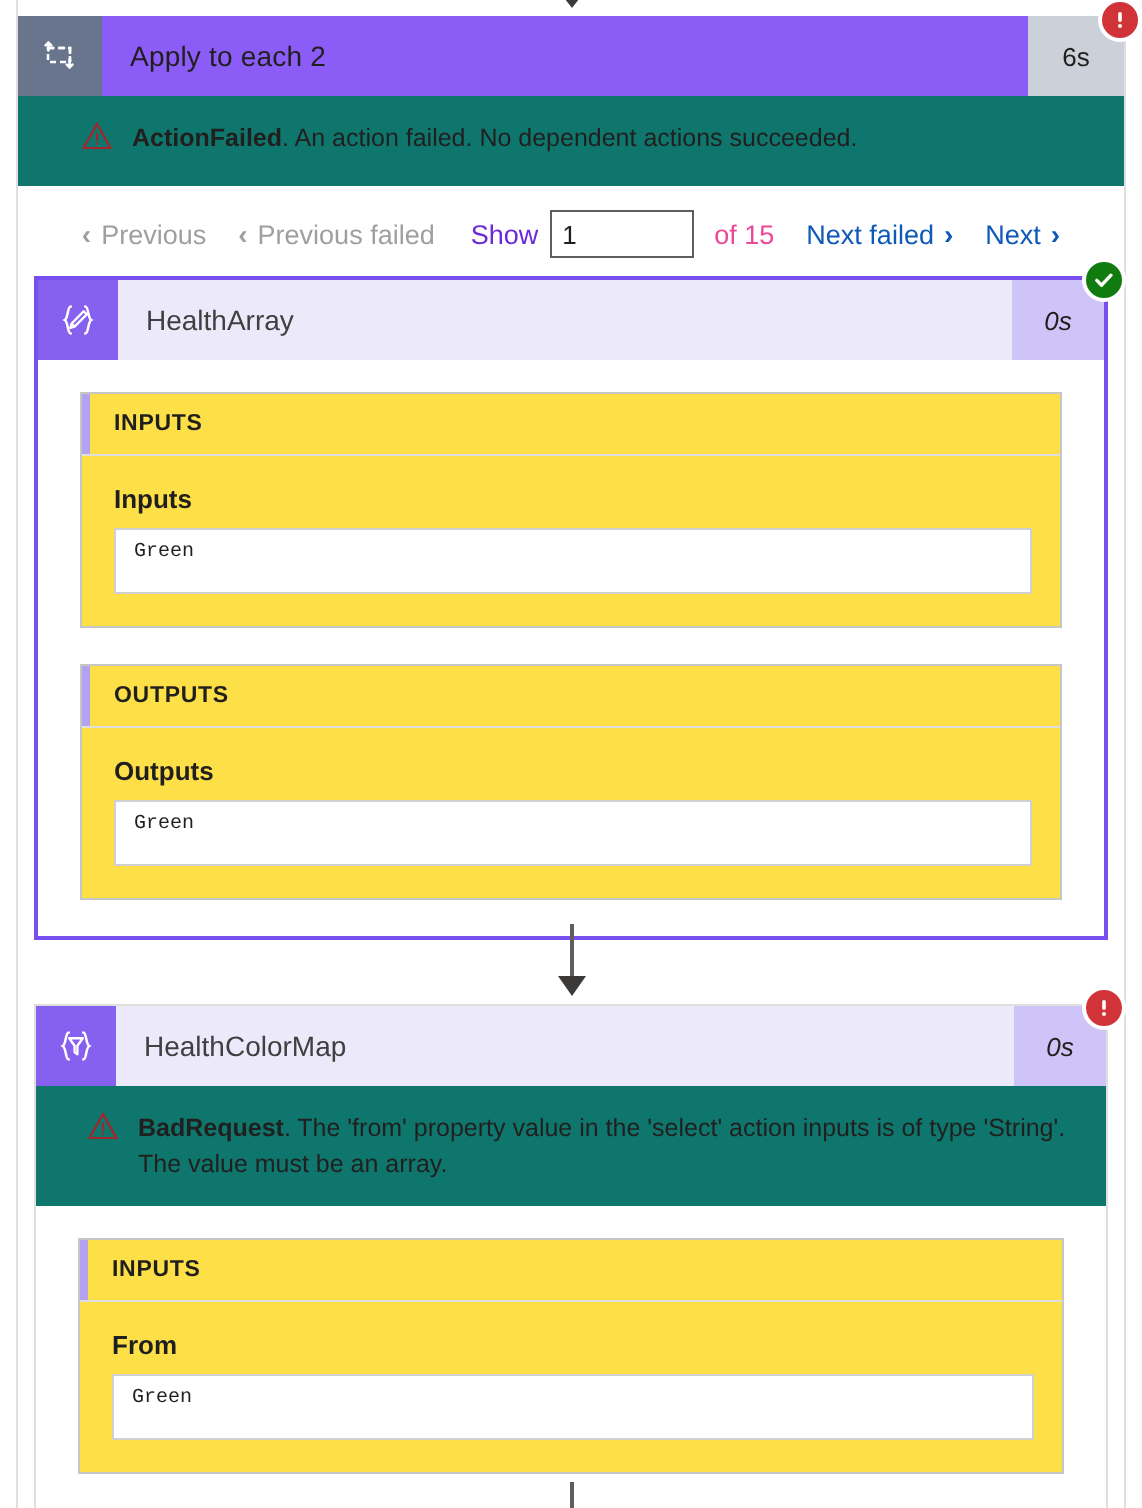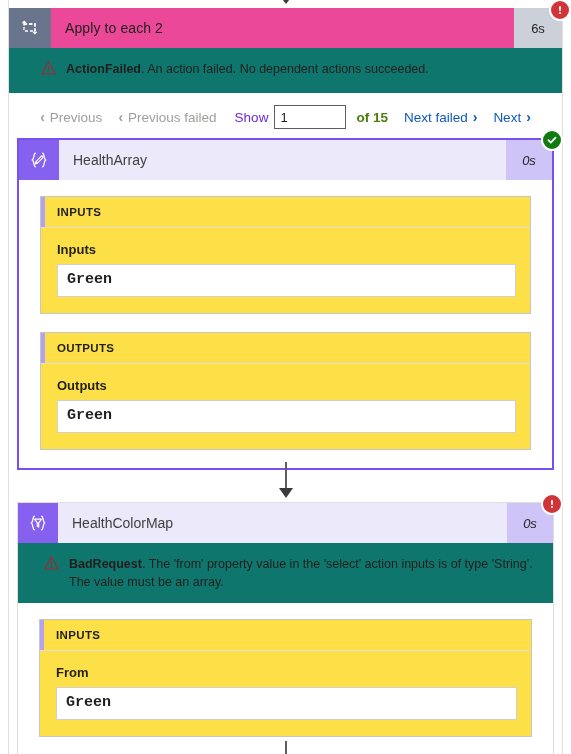--- a/index.html
+++ b/index.html
@@ -45,21 +45,21 @@
   .scope {
     position: absolute;
     left: 9px;
     right: 9px;
     top: 8px;
   }
   .scope-header {
     display: flex;
     align-items: stretch;
     height: 40px;
-    background: #ec4899;
+    background: #8b5cf6;
   }
   .scope-icon {
     width: 42px;
     background: #68758c;
     display: flex;
     align-items: center;
     justify-content: center;
     flex: 0 0 42px;
   }
   .scope-title {
@@ -145,21 +145,21 @@
     height: 24px;
     border: 1px solid #605e5c;
     background: #fff;
     font-family: "Liberation Sans", sans-serif;
     font-size: 13px;
     color: #201f1e;
     padding: 0 5px;
     box-sizing: border-box;
     outline: none;
   }
-  .pg-of { padding: 0 8px 0 10px; color: #4d7c0f; font-weight: bold; }
+  .pg-of { padding: 0 8px 0 10px; color: #ec4899; }
 
   
   .card {
     position: absolute;
     left: 17px;
     width: 537px;
     box-sizing: border-box;
     background: #ffffff;
   }
   .card.selected {
@@ -234,24 +234,23 @@
     font-size: 13px;
     font-weight: bold;
     color: #201f1e;
     margin-bottom: 7px;
   }
   .io-value {
     border: 1px solid #d2d0ce;
     background: #fff;
     min-height: 23px;
     padding: 4px 9px;
-    font-size: 15px;
+    font-size: 10px;
     color: #201f1e;
     line-height: 1.5;
-    font-weight: bold;
   }
 
   
   .connector {
     position: absolute;
     left: 285px;
     width: 2px;
     background: #605e5c;
   }
   .arrowhead {

